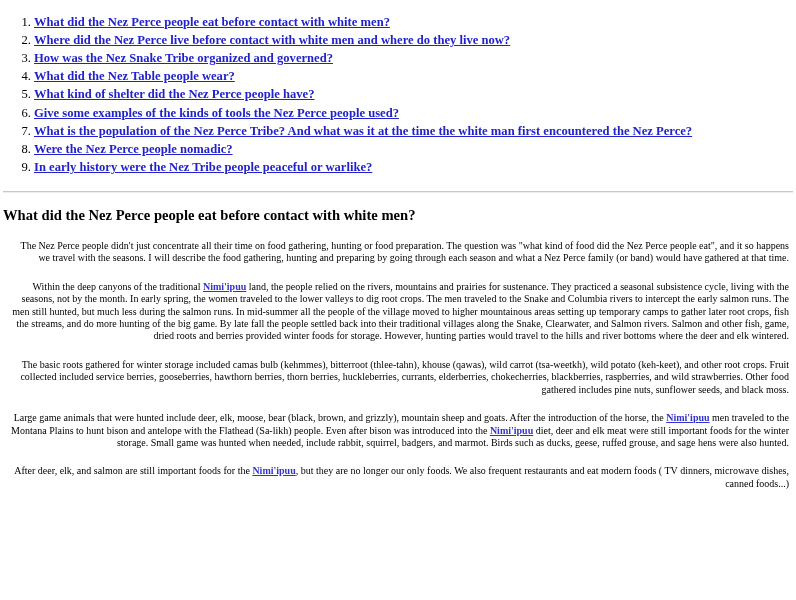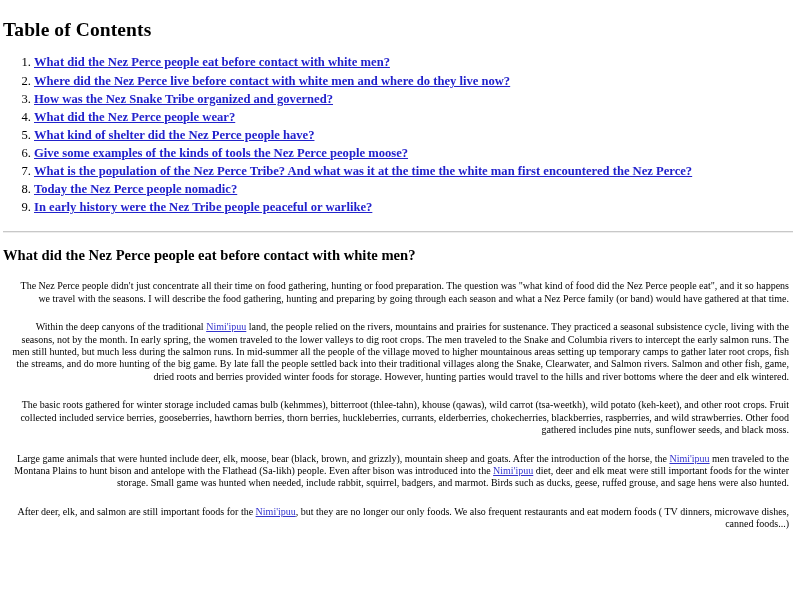--- a/index.html
+++ b/index.html
@@ -66,38 +66,38 @@
     margin: 4px;
     padding: 12px 0 0 0;
     text-align: right;
     font-size: 10px;
     line-height: 1.245;
   }
   p.body-para a,
   a.inline-link {
     color: #3333cc;
     text-decoration: underline;
+    font-weight: bold;
   }
 </style>
 </head>
 <body>
 
 <div class="page">
 
-  <h1 class="toc-title">Table of Contents</h1>
 
   <ol class="toc-list">
     <li><a href="#">What did the Nez Perce people eat before contact with white men?</a></li>
     <li><a href="#">Where did the Nez Perce live before contact with white men and where do they live now?</a></li>
     <li><a href="#">How was the Nez Snake Tribe organized and governed?</a></li>
-    <li><a href="#">What did the Nez Perce people wear?</a></li>
+    <li><a href="#">What did the Nez Table people wear?</a></li>
     <li><a href="#">What kind of shelter did the Nez Perce people have?</a></li>
-    <li><a href="#">Give some examples of the kinds of tools the Nez Perce people moose?</a></li>
+    <li><a href="#">Give some examples of the kinds of tools the Nez Perce people used?</a></li>
     <li><a href="#">What is the population of the Nez Perce Tribe?  And what was it at the time the white man first encountered the Nez Perce?</a></li>
-    <li><a href="#">Today the Nez Perce people nomadic?</a></li>
+    <li><a href="#">Were the Nez Perce people nomadic?</a></li>
     <li><a href="#">In early history were the Nez Tribe people peaceful or warlike? </a></li>
   </ol>
 
   <hr class="sep">
 
   <h2 class="section-heading">What did the Nez Perce people eat before contact with white men?</h2>
 
   <p class="body-para">The Nez Perce people didn't just concentrate all their time on food gathering, hunting or food preparation.  The question was "what kind of food did the Nez Perce people eat", and it so happens we travel with the seasons.  I will describe the food gathering, hunting and preparing by going through each season and what a Nez Perce family (or band) would have gathered at that time.</p>
 
   <p class="body-para"><span>Within the deep canyons of the traditional </span><a class="inline-link" href="#">Nimi'ipuu</a><span> land, the people relied on the rivers, mountains and prairies for sustenance.  They practiced a seasonal subsistence cycle, living with the seasons, not by the month.  In early spring, the women traveled to the lower valleys to dig root crops.  The men traveled to the Snake and Columbia rivers to intercept the early salmon runs.  The men still hunted, but much less during the salmon runs. In mid-summer all the people of the village moved to higher mountainous areas setting up temporary camps to gather later root crops, fish the streams, and do more hunting of the big game.  By late fall the people settled back into their traditional villages along the Snake, Clearwater, and Salmon rivers.  Salmon and other fish, game, dried roots and berries provided winter foods for storage.  However, hunting parties would travel to the hills and river bottoms where the deer and elk wintered.</span></p>

